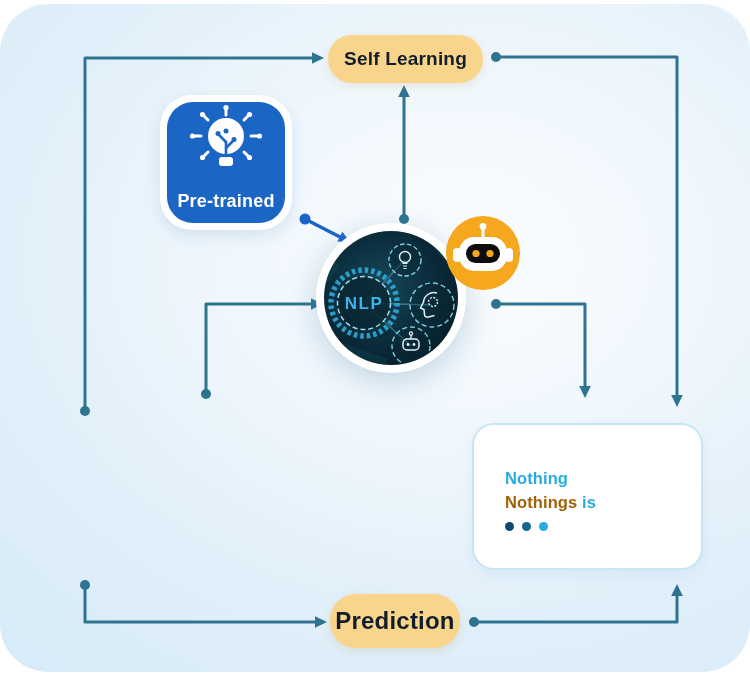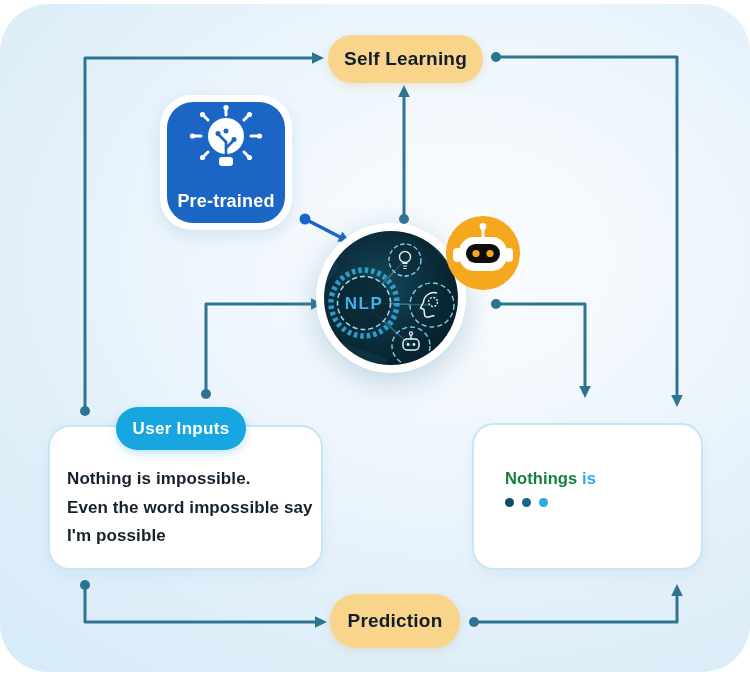--- a/index.html
+++ b/index.html
@@ -10,21 +10,21 @@
   svg.connectors{position:absolute;left:0;top:0;width:750px;height:680px;}
 
   
   .pill-yellow{position:absolute;display:flex;align-items:center;justify-content:center;
         background:#F9D58C;border-radius:26px;color:#121d2b;font-weight:700;letter-spacing:.2px;
         box-shadow:0 3px 10px rgba(190,150,60,.18);}
   .pill-blue{position:absolute;display:flex;align-items:center;justify-content:center;
         background:#17A6DF;border-radius:23px;color:#ffffff;font-weight:700;letter-spacing:.3px;
         box-shadow:0 3px 9px rgba(23,166,223,.30);z-index:4;}
   #self-learning{left:328px;top:35px;width:155px;height:48px;font-size:19px;align-items:center;}
-  #prediction{left:330px;top:594px;width:130px;height:54px;font-size:19px;}
+  #prediction{left:330px;top:594px;width:130px;height:54px;font-size:24px;}
 
   
   .pretrained{position:absolute;left:160px;top:95px;width:132px;height:135px;background:#ffffff;
         border-radius:32px;box-shadow:0 6px 16px rgba(110,160,200,.22);padding:7px;box-sizing:border-box;}
   .pretrained-inner{width:100%;height:100%;background:#1b65c5;border-radius:26px;display:flex;
         flex-direction:column;align-items:center;justify-content:flex-end;padding-bottom:11px;box-sizing:border-box;}
   .pretrained-label{color:#ffffff;font-weight:700;font-size:18px;letter-spacing:.2px;}
   .pretrained-icon{position:absolute;left:50%;top:9px;transform:translateX(-50%);}
 
   
@@ -32,21 +32,21 @@
         box-shadow:0 5px 14px rgba(120,170,205,.12);box-sizing:border-box;z-index:3;}
   #user-inputs-box{left:48px;top:425px;width:275px;height:145px;}
   #outputs-box{left:472px;top:423px;width:231px;height:147px;}
   #user-inputs-pill{left:116px;top:407px;width:130px;height:43px;font-size:17px;}
   #outputs-pill{left:534px;top:404px;width:108px;height:44px;font-size:17px;}
 
   .ui-text{position:absolute;left:17px;top:38px;color:#16212e;font-size:17px;font-weight:600;
         line-height:28.5px;letter-spacing:.1px;white-space:nowrap;}
   .out-text{position:absolute;left:31px;top:41px;font-size:16.5px;font-weight:600;line-height:24px;
         letter-spacing:.1px;white-space:nowrap;}
-  .t-dark{color:#15803d;} .t-accent{color:#29ABE2;}
+  .t-dark{color:#a16207;} .t-accent{color:#29ABE2;}
   .ellipsis{display:flex;gap:8px;margin-top:8px;}
   .ellipsis span{width:9px;height:9px;border-radius:50%;display:inline-block;}
 
   
   .nlp-wrap{position:absolute;left:316px;top:223px;width:150px;height:150px;
         filter:drop-shadow(0 8px 16px rgba(90,140,175,.35));z-index:2;}
   .robot-badge{position:absolute;left:445px;top:215px;width:76px;height:76px;z-index:5;}
 </style>
 </head>
 <body>
@@ -192,33 +192,24 @@
     <line x1="38" y1="21" x2="38" y2="14" stroke="#ffffff" stroke-width="3" stroke-linecap="round"></line>
     <circle cx="38" cy="11.5" r="3.4" fill="#ffffff"></circle>
     <rect x="8" y="33" width="8" height="14" rx="4" fill="#ffffff"></rect>
     <rect x="60" y="33" width="8" height="14" rx="4" fill="#ffffff"></rect>
     <rect x="14" y="22" width="48" height="34" rx="15" fill="#ffffff"></rect>
     <rect x="21" y="29" width="34" height="19" rx="9.5" fill="#0d0d0d"></rect>
     <circle cx="31" cy="38.5" r="3.6" fill="#F5A71D"></circle>
     <circle cx="45" cy="38.5" r="3.6" fill="#F5A71D"></circle>
   </svg>
 
-  <div id="user-inputs-box" class="io-box">
-    <div class="ui-text">
-      <div>Nothing is impossible.</div>
-      <div>Even the word impossible say</div>
-      <div>I'm possible</div>
-    </div>
-  </div>
-  <div id="user-inputs-pill" class="pill-blue">
-    <span>User Inputs</span>
-  </div>
 
   <div id="outputs-box" class="io-box">
     <div class="out-text">
+      <div><span class="t-accent">Nothing</span></div>
       <div><span class="t-dark">Nothings </span><span class="t-accent">is</span></div>
       <div class="ellipsis">
         <span style="background-color: rgb(12, 74, 110);"></span>
         <span style="background-color: rgb(23, 100, 140);"></span>
         <span style="background-color: rgb(41, 171, 226);"></span>
       </div>
     </div>
   </div>
 
   <div id="prediction" class="pill-yellow">

